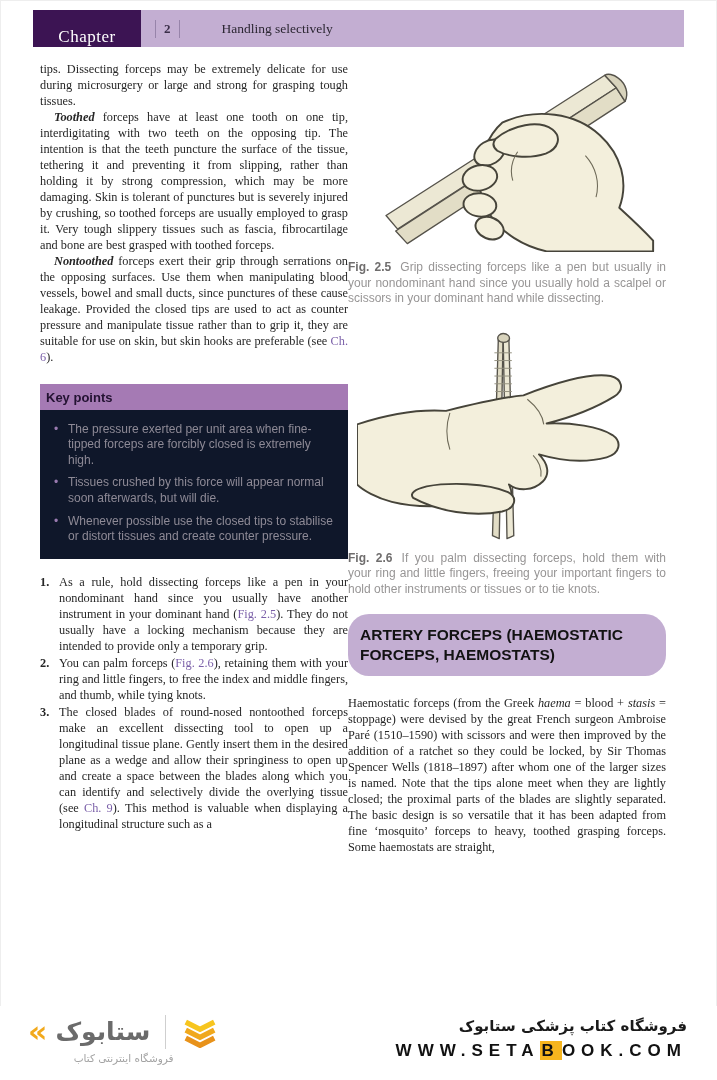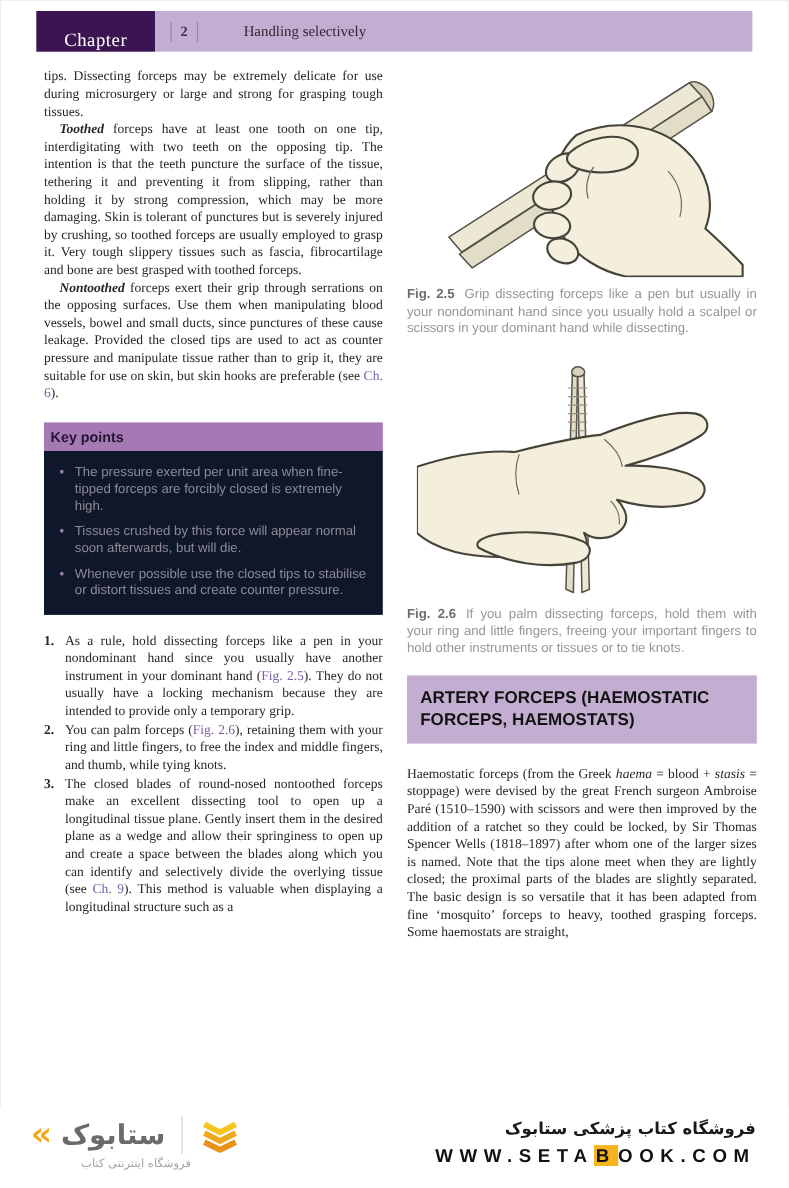--- a/index.html
+++ b/index.html
@@ -17,21 +17,21 @@
     justify-content:center; font-size:17px; letter-spacing:.5px;
   }
   .band-rest { flex:1; background:#c3aed2; display:flex; align-items:center; padding-left:14px; }
   .chap-num {
     font-weight:bold; font-size:13px; color:#3b2f49;
     border-left:1px solid #9784aa; border-right:1px solid #9784aa; padding:1px 8px;
   }
   .chap-title { margin-left:42px; font-size:13.5px; color:#2c2733; }
 
   
-  .columns { position:absolute; top:62px; left:40px; width:648px; display:flex; gap:22px; }
+  .columns { position:absolute; top:62px; left:40px; width:648px; display:flex; }
   .col-left { width:308px; }
   .col-right { width:318px; }
 
   .body-text { font-size:12.3px; line-height:1.3; color:#262626; text-align:justify; }
   .indent { text-indent:14px; }
   .lead { font-style:italic; font-weight:bold; }
   .xref { color:#7a5fa8; text-decoration:none; cursor:pointer; }
 
   
   .keypoints { margin:18px 0 16px; }
@@ -62,21 +62,21 @@
   .illus26 { width:300px; height:212px; margin-top:24px; }
   .caption {
     font-family:"Liberation Sans", sans-serif; font-size:12px; line-height:1.3;
     color:#979595; text-align:justify; margin-top:8px;
   }
   .caption b { color:#6f6d6d; margin-right:9px; }
 
   .section-heading {
     margin-top:16px; background:#c3aed2; padding:11px 12px;
     font-family:"Liberation Sans", sans-serif; font-weight:bold; font-size:15.5px;
-    line-height:1.3; color:#121212;
+    line-height:1.3; color:#121212;border-radius:21px;
   }
   .artery-para { margin-top:20px; font-size:12.3px; line-height:1.3; color:#262626; text-align:justify; }
   .artery-para em { }
 
   
   .footer {
     position:absolute; bottom:0; left:0; width:100%; height:74px; background:#fff;
     display:flex; align-items:center; justify-content:space-between; padding:0 30px 8px 28px;
   }
   .logo-row { display:flex; align-items:center; gap:8px; }

